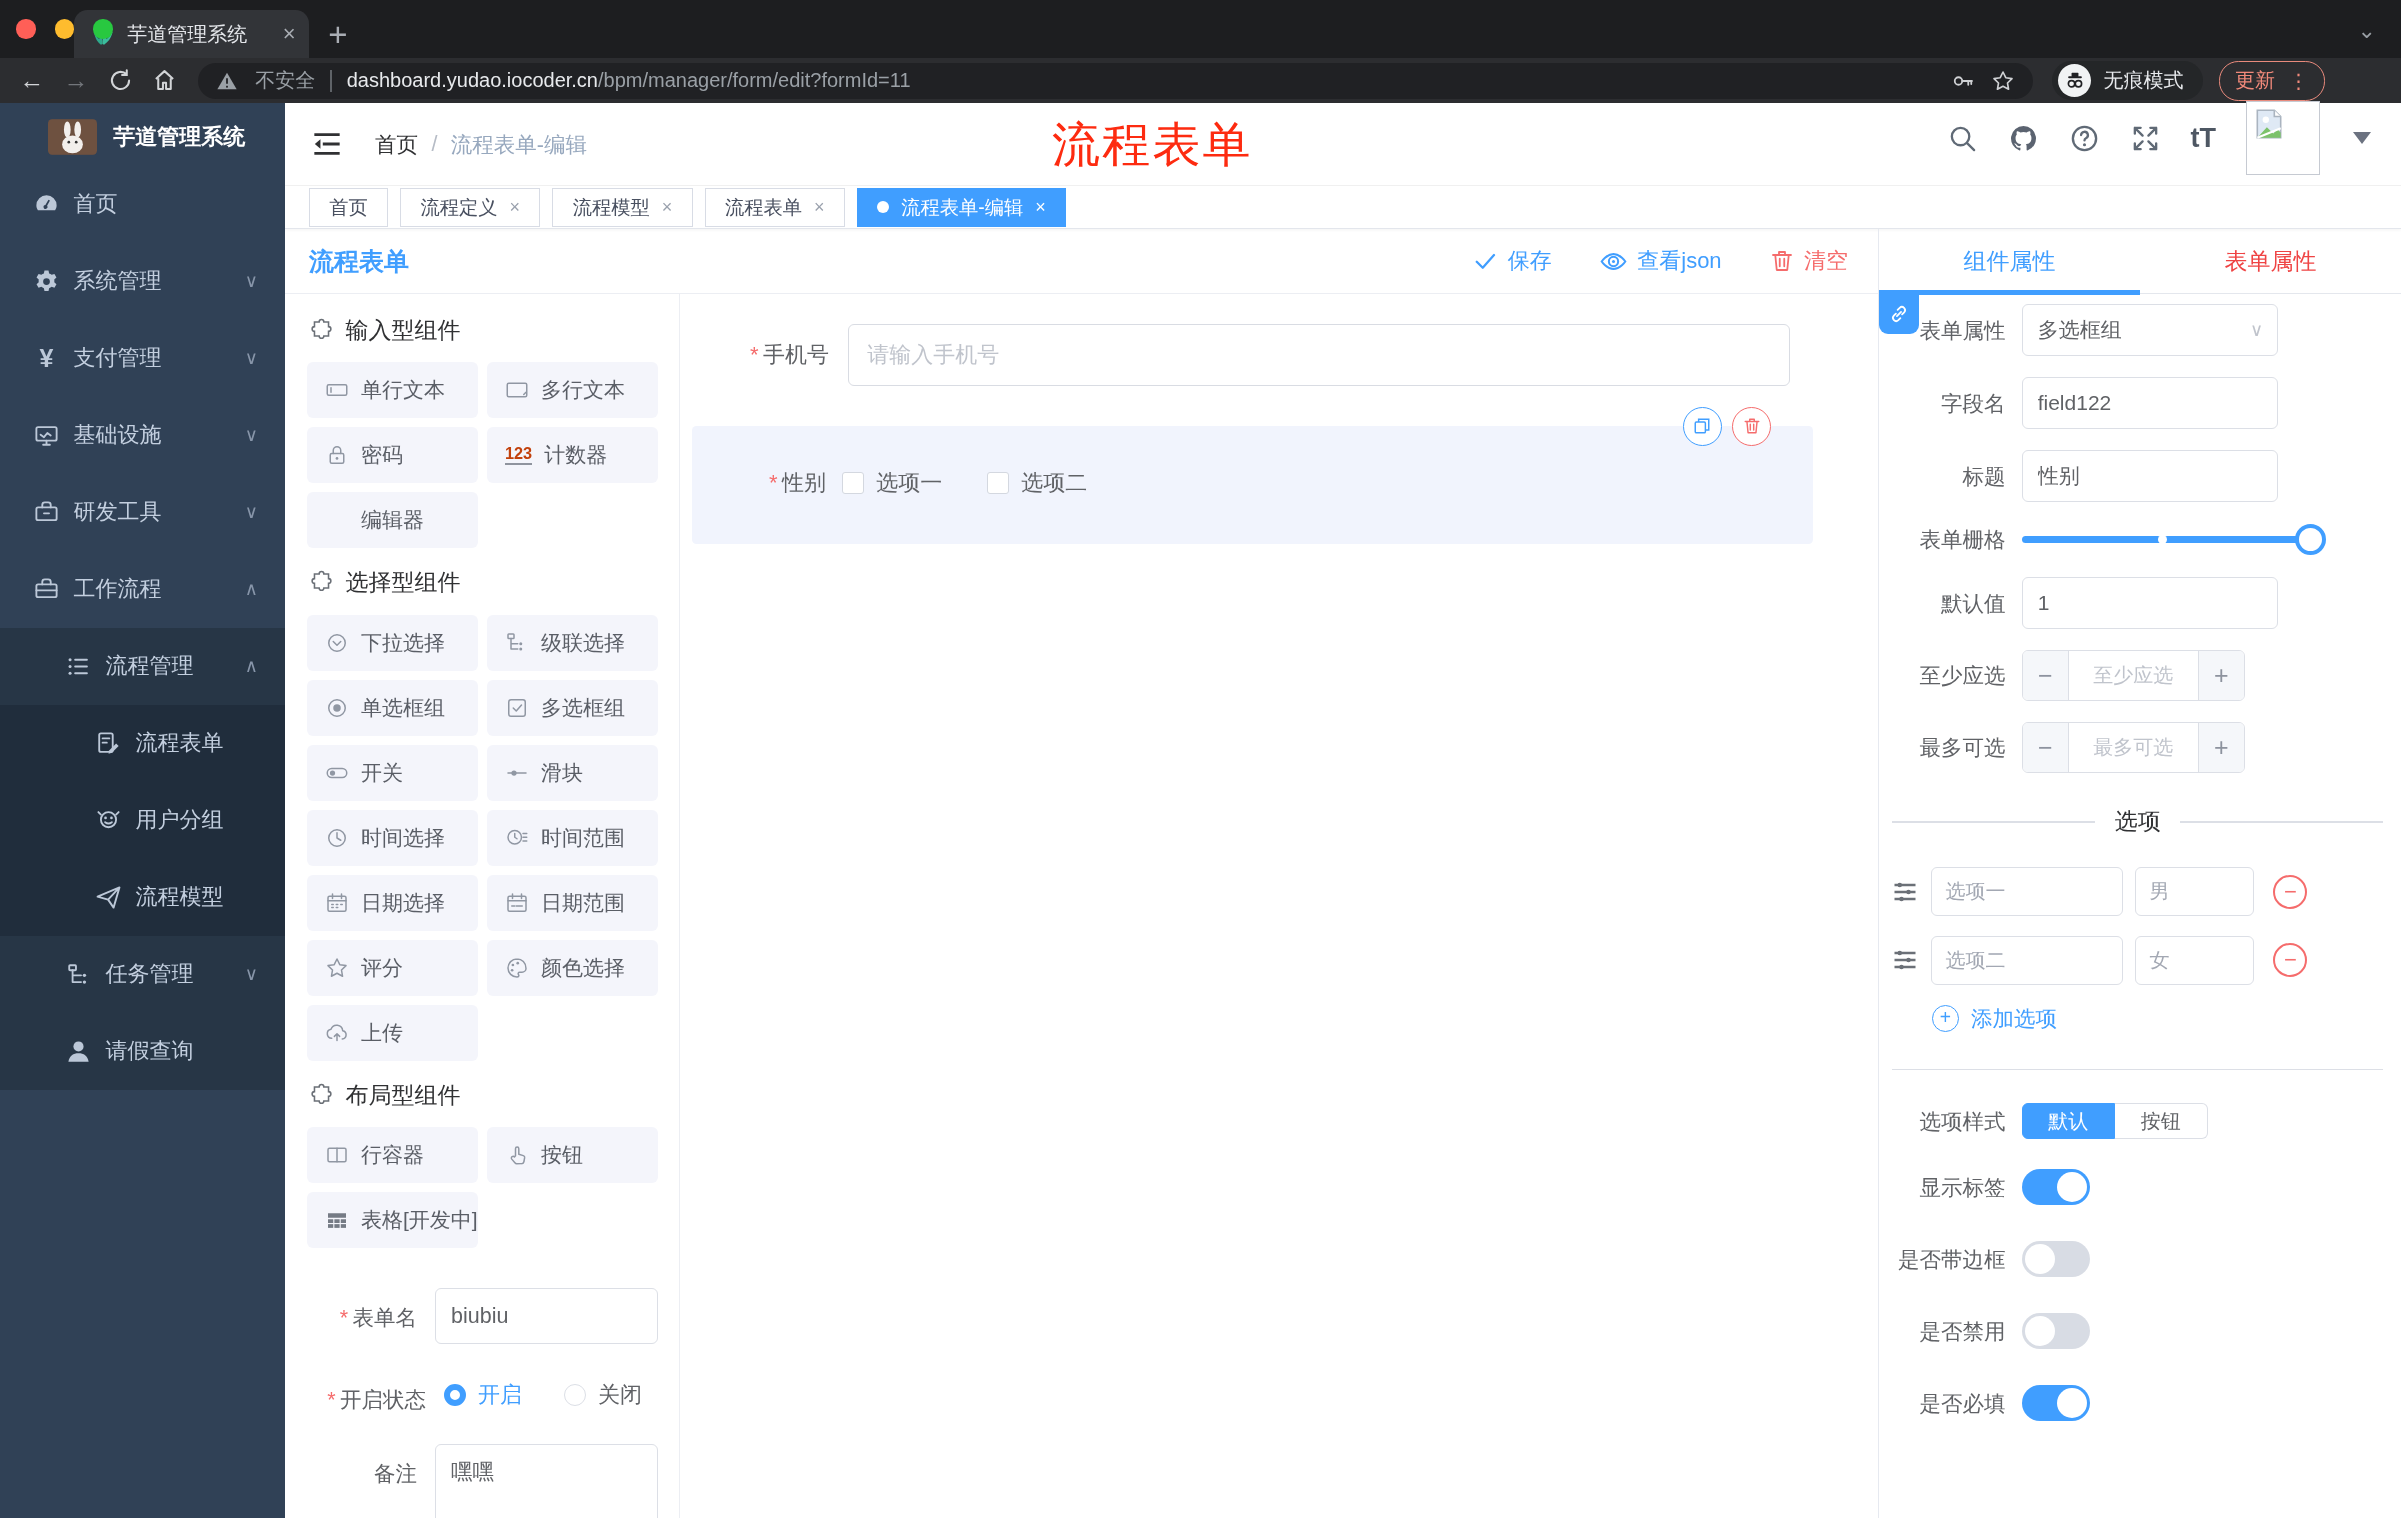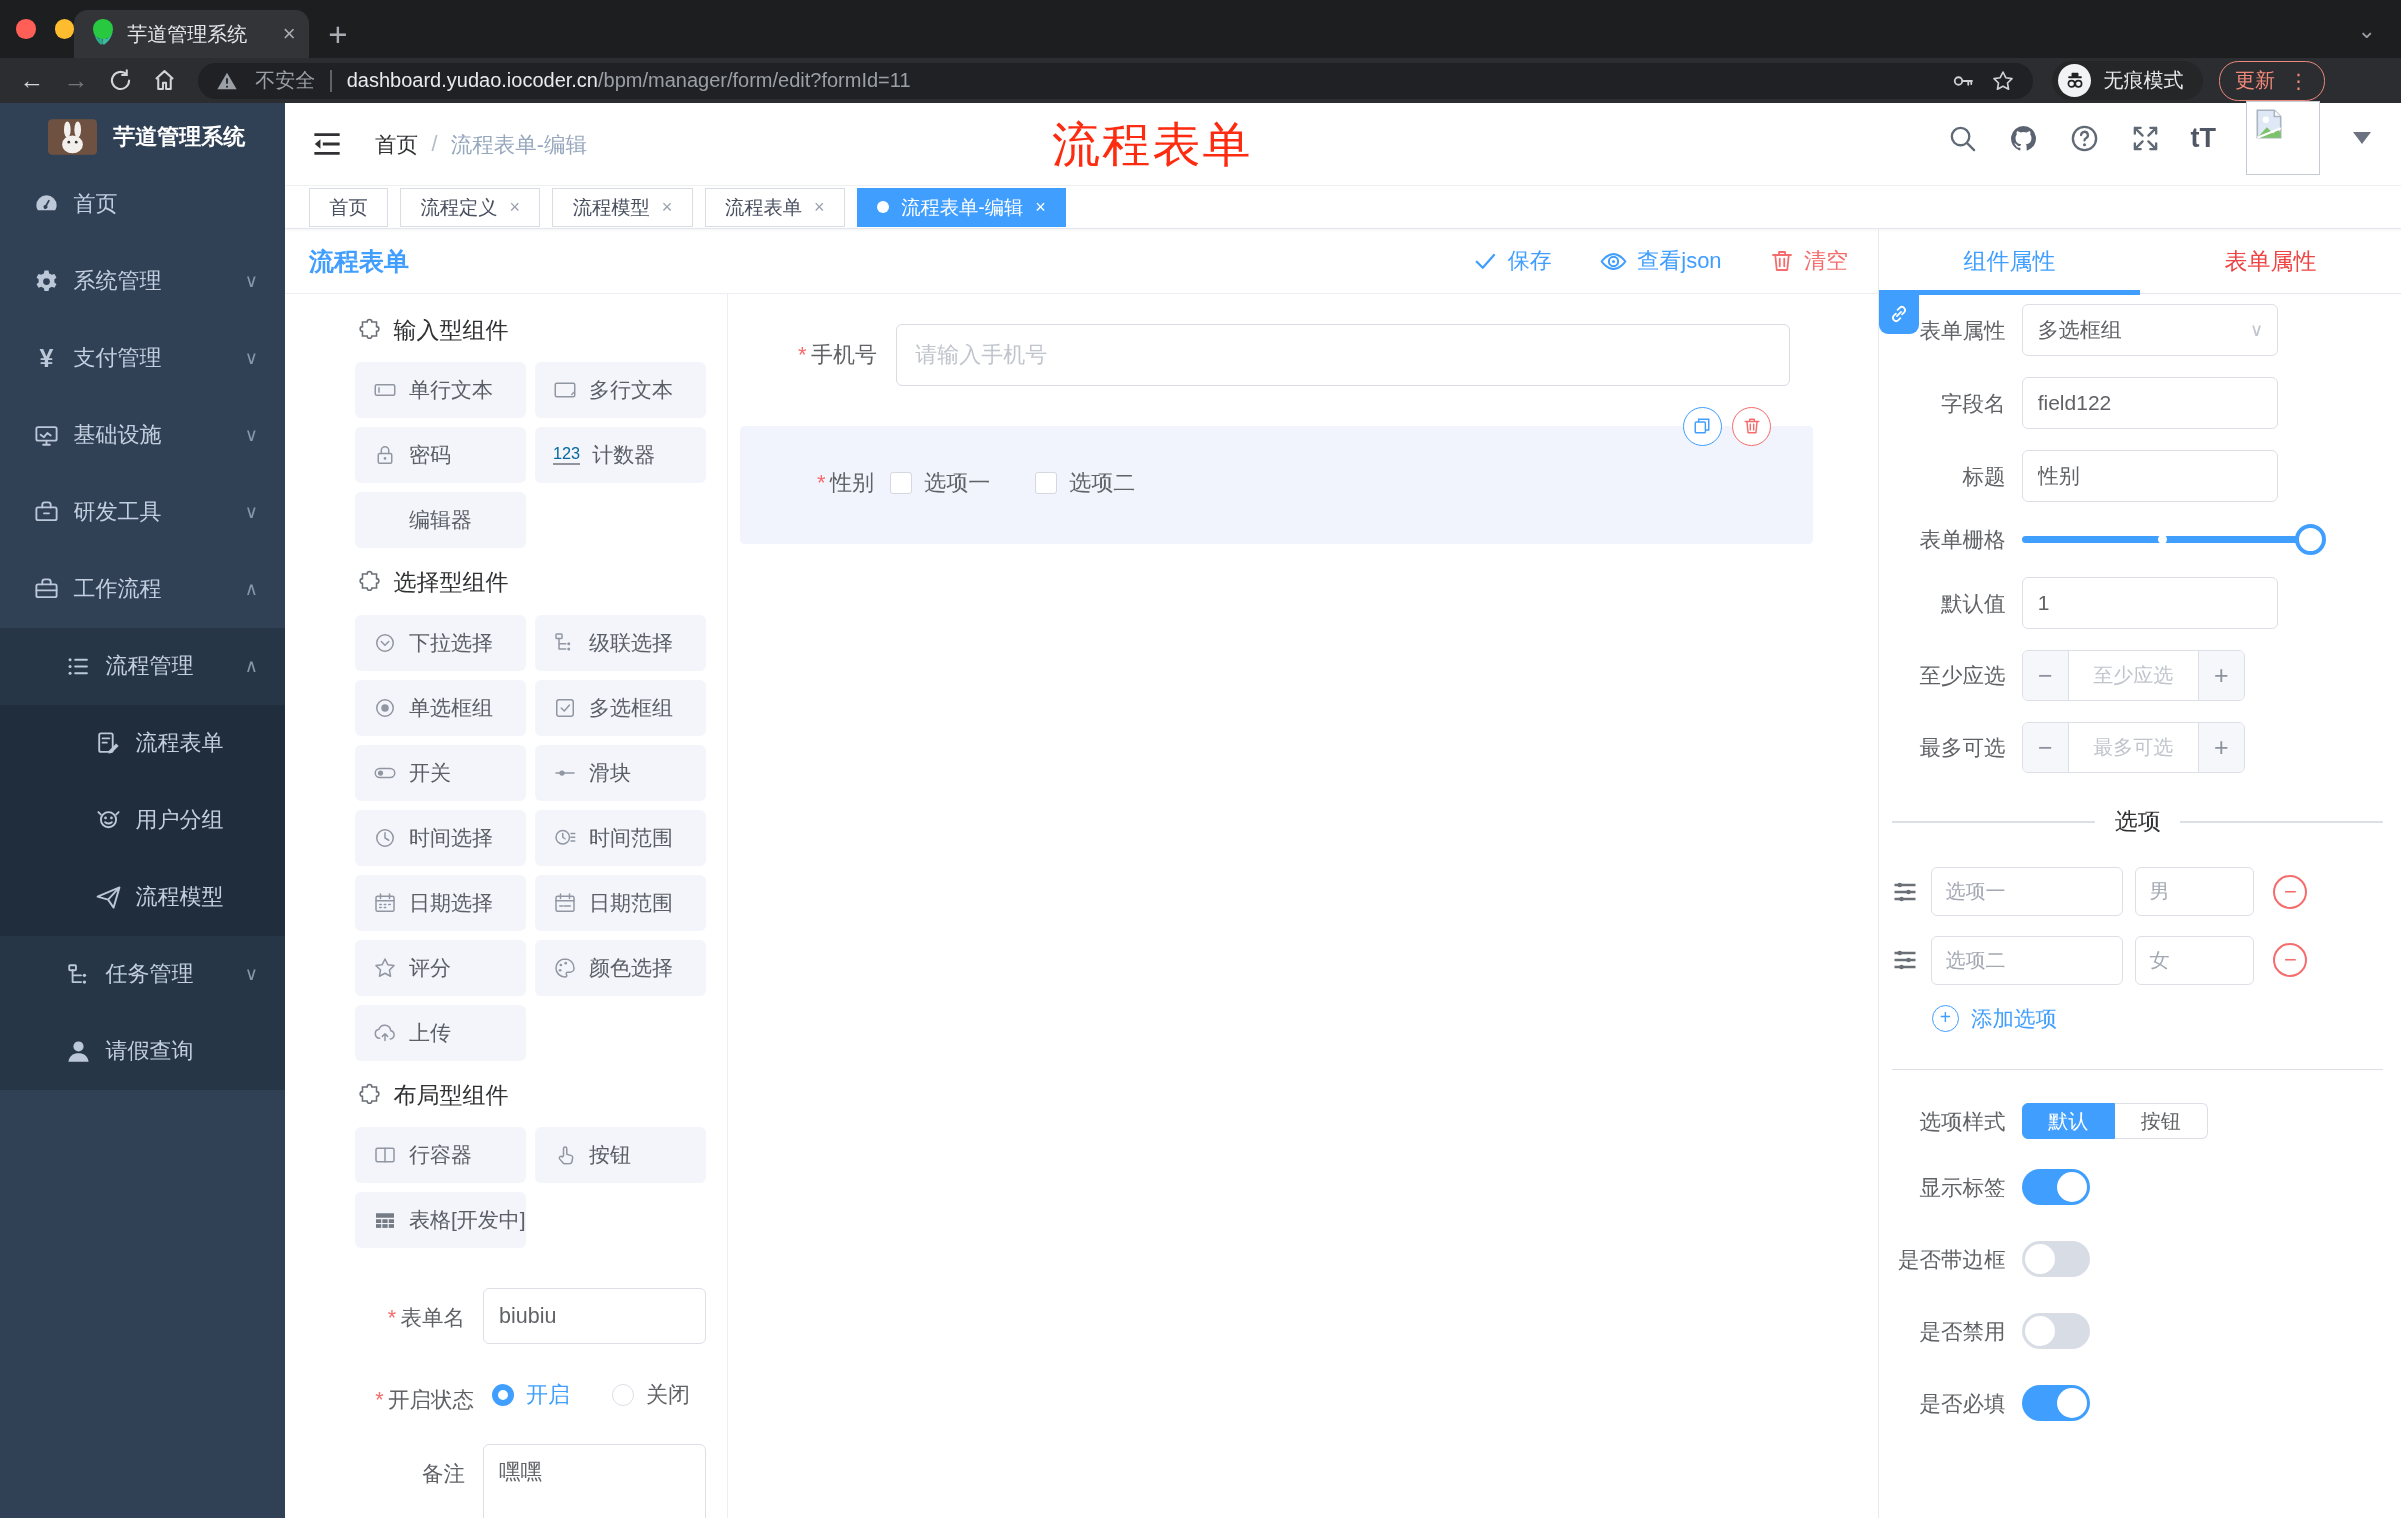--- a/index.html
+++ b/index.html
@@ -70,30 +70,30 @@
   .vtab .dot{width:12px;height:12px;border-radius:50%;background:#fff;}
 
   
   #content{flex:1;display:flex;min-height:0;}
   #builderleft{flex:1;display:flex;flex-direction:column;min-width:0;border-right:1.5px solid #e6e9f0;}
   #buildertop{height:65px;display:flex;align-items:center;border-bottom:1.5px solid #eceef3;}
   #buildertop .btitle{color:#409eff;font-size:25px;font-weight:bold;margin-left:24px;flex:0 0 auto;}
   #buildertop .sp{flex:1;}
   .actbtn{display:flex;align-items:center;gap:10.4px;font-size:22px;color:#409eff;margin-right:48px;}
   .actbtn.red{color:#f56c6c;margin-right:30px;}
-  #builderbody{flex:1;display:flex;min-height:0;padding-left:48px;}
+  #builderbody{flex:1;display:flex;min-height:0;}
 
   
   #palette{width:395px;border-right:1.5px solid #eceef3;padding:19.3px 21px 0 22px;overflow:hidden;}
   .psec{display:flex;align-items:center;gap:12px;color:#303133;font-size:23px;margin:19.3px 0 16.3px 1.5px;}
   .chips{display:grid;grid-template-columns:1fr 1fr;gap:9px;}
   .chip{height:56px;background:#f4f5fb;border-radius:6px;display:flex;align-items:center;padding-left:18px;gap:12px;font-size:21px;color:#5a5e66;}
   .cic{width:24px;height:24px;flex:0 0 24px;}
   .cicsvg{stroke:#9097a3;fill:none;stroke-width:2;stroke-linecap:round;stroke-linejoin:round;}
-  .c123{font-size:16.3px;font-weight:normal;color:#0369a1;border-bottom:2.2px solid #8f949e;line-height:1;padding-bottom:2.2px;width:auto;}
+  .c123{font-size:16.3px;font-weight:bold;color:#c2410c;border-bottom:2.2px solid #8f949e;line-height:1;padding-bottom:2.2px;width:auto;}
   .metaform{margin-top:40px;}
   .metarow{display:flex;align-items:flex-start;margin-bottom:30px;}
   .metalabel{width:119px;text-align:right;font-size:21.5px;color:#606266;padding-top:15px;}
   .req{color:#f56c6c;margin-right:4.5px;}
   .metactrl{margin-left:18px;}
   .tinput{width:223px;height:56px;border:1.5px solid #dcdfe6;border-radius:6px;font-size:21.5px;color:#606266;padding:0 15px;outline:none;background:#fff;}
   textarea.tinput{height:111px;padding-top:12px;resize:none;font-size:21.5px;}
   .radios{display:flex;align-items:center;gap:42px;padding-top:15px;}
   .radio{display:flex;align-items:center;gap:12px;font-size:22px;color:#606266;}
   .rdot{width:22px;height:22px;border-radius:50%;border:1.5px solid #dcdfe6;background:#fff;}

